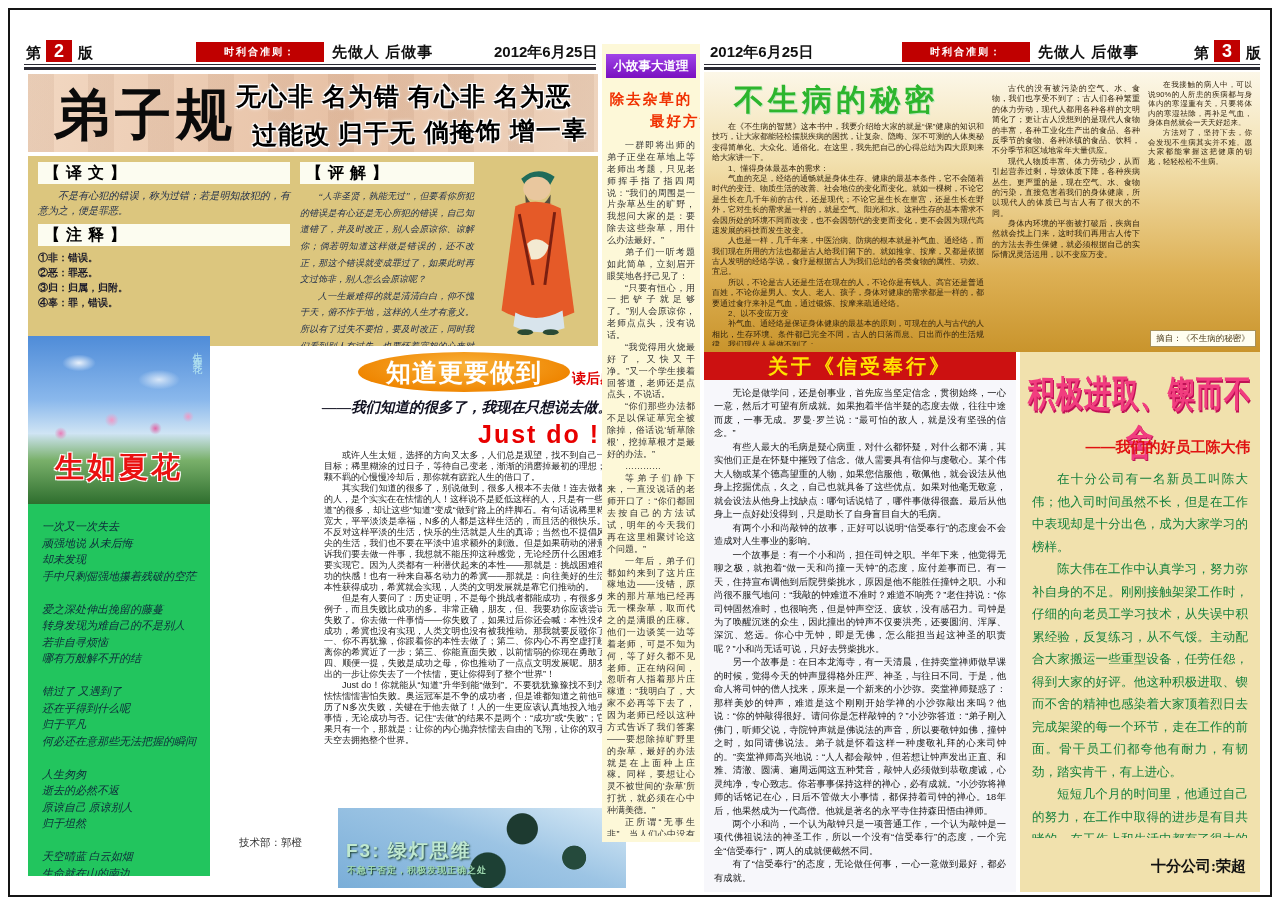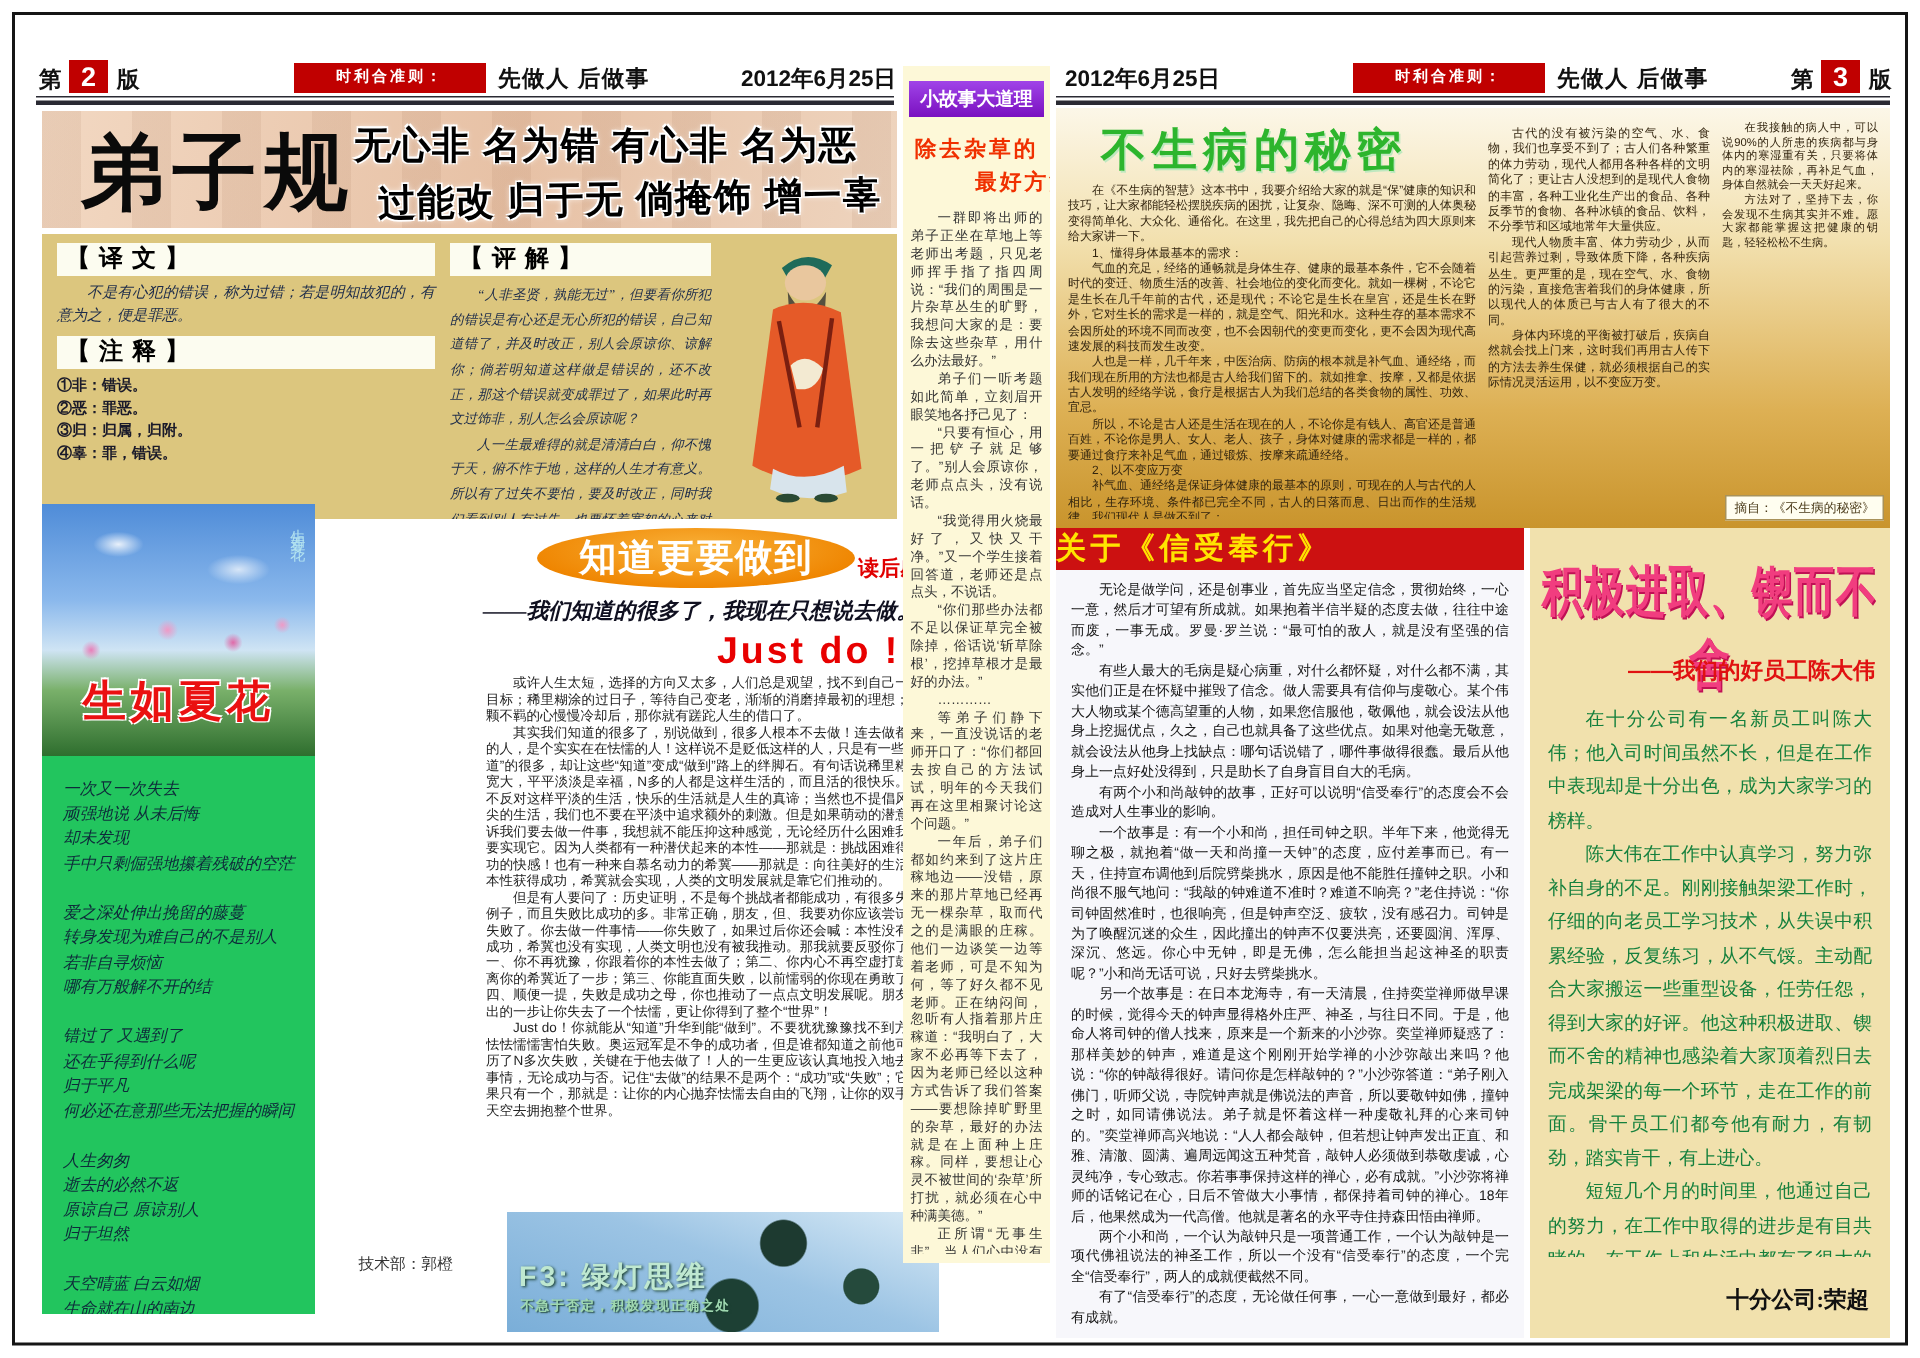--- a/index.html
+++ b/index.html
@@ -104,21 +104,21 @@
   .hcol p{margin:0;text-indent:2em;text-align:justify;}
   .hcol1{left:8px;top:50px;width:272px;height:224px;} .hcol1 p{font-size:8px;line-height:1.3;}
   .hcol2{left:288px;top:12px;width:148px;height:262px;} .hcol2 p{font-size:8px;line-height:1.3;}
   .hcol3{left:444px;top:8px;width:104px;height:246px;} .hcol3 p{font-size:7.5px;line-height:1.28;}
   .hsource{position:absolute;left:446px;top:258px;width:104px;height:15px;background:#fffef0;
       border:1px solid #a8925a;font-size:8.5px;text-align:center;line-height:15px;color:#4a3a18;}
 
   
   .xinshou{position:absolute;left:704px;top:352px;width:312px;height:540px;background:#f7f7fb;overflow:hidden;}
   .xs-banner{width:100%;height:28px;background:#cc1111;color:#ffe400;font-family:"Liberation Serif",serif;
-      font-weight:900;font-size:20px;text-align:left;line-height:28px;letter-spacing:3px;}
+      font-weight:900;font-size:20px;text-align:center;line-height:28px;letter-spacing:3px;}
   .xs-body{padding:7px 10px 0 10px;height:500px;overflow:hidden;}
   .xs-body p{font-size:9.3px;line-height:1.45;margin:0;text-indent:2em;text-align:justify;color:#161616;}
 
   
   .emp{position:absolute;left:1020px;top:352px;width:240px;height:540px;background:#f1e1ad;overflow:hidden;}
   .emp-title{position:absolute;left:0;top:18px;width:100%;text-align:center;color:#f13d7f;font-weight:900;
       font-size:27px;letter-spacing:1px;transform:scaleY(1.35);transform-origin:top;
       text-shadow:1px 1px 0 #c01055;}
   .emp-sub{position:absolute;left:0;top:86px;width:96%;text-align:right;color:#e01111;font-weight:900;font-size:15px;}
   .emp-body{position:absolute;left:12px;top:116px;width:216px;height:370px;overflow:hidden;}

